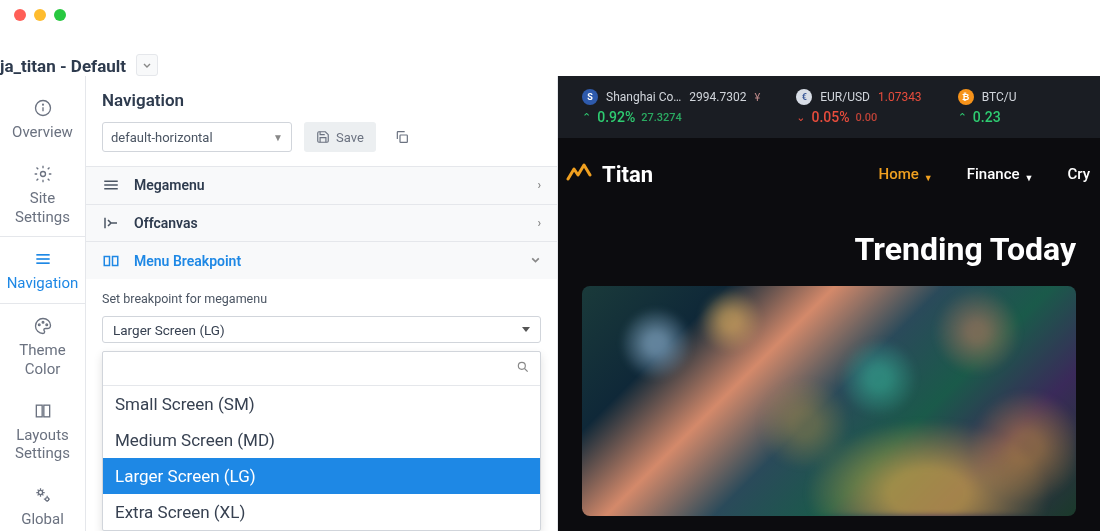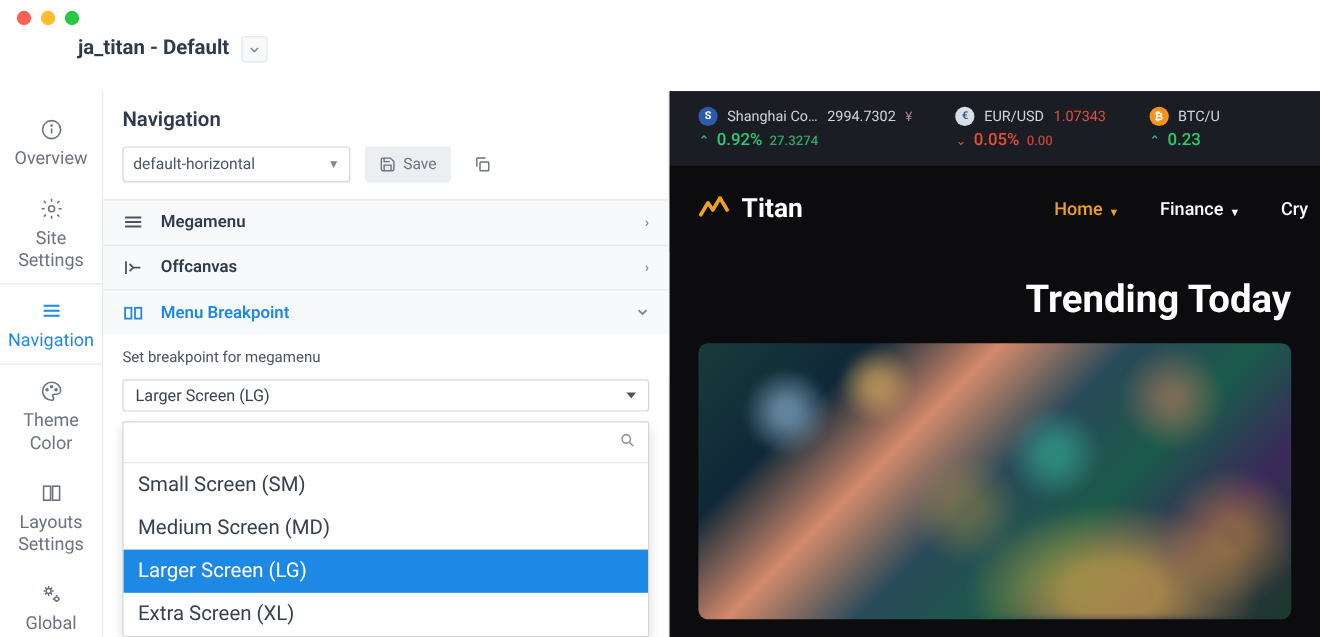--- a/index.html
+++ b/index.html
@@ -5,21 +5,21 @@
 * { margin: 0; padding: 0; box-sizing: border-box; font-family: -apple-system, BlinkMacSystemFont, "Segoe UI", Roboto, sans-serif; }
 body { width: 1100px; height: 531px; background: #fff; overflow: hidden; position: relative; }
 
 .titlebar { height: 30px; display: flex; align-items: center; padding: 0 14px; background: #fff; }
 .traffic { display: flex; gap: 8px; }
 .dot { width: 12px; height: 12px; border-radius: 50%; }
 .dot.red { background: #ff5f57; }
 .dot.yellow { background: #febc2e; }
 .dot.green { background: #28c840; }
 
-.header { height: 46px; display: flex; align-items: flex-start; padding-left: 65px; background: #fff;}
+.header { height: 46px; display: flex; align-items: flex-end; background: #fff;}
 .header-title { font-size: 17px; font-weight: 700; color: #2e3b4e; }
 .header-caret { width: 22px; height: 22px; margin-left: 10px; border: 1px solid #e5e7eb; border-radius: 3px; display: flex; align-items: center; justify-content: center; color: #888; font-size: 10px; background:#f8f9fa;}
 
 .main { display: flex; height: calc(531px - 76px); }
 
 .sidebar { width: 86px; border-right: 1px solid #e5e7eb; background: #fff; display: flex; flex-direction: column; padding-top:10px;}
 .sb-item { display: flex; flex-direction: column; align-items: center; justify-content: center; padding: 12px 4px 10px; color: #6b7280; font-size: 15px; text-align: center; line-height: 1.25; cursor: pointer;}
 .sb-item.active { color: #1e88e5; border-top:1px solid #e5e7eb; border-bottom:1px solid #e5e7eb; background:#fff;}
 .sb-item .ico { width: 20px; height: 20px; margin-bottom: 5px; display:flex; align-items:center; justify-content:center;}
 .sb-item .ico svg { width:20px; height:20px; }
@@ -59,21 +59,21 @@
 .tk-top .nm { color:#d1d5db;}
 .tk-top .vl { color:#d1d5db;}
 .tk-top .cur { color:#b88; font-size:11px;}
 .tk-bot { display:flex; align-items:center; gap:6px; font-size:14px; font-weight:500;}
 .tk-bot .arw { font-size:11px;}
 .tk-bot .pct { }
 .tk-bot .sml { font-size:11px; opacity:0.8;}
 .green { color:#2ecc71;}
 .red { color:#e74c3c;}
 
-.nav { height: 72px; background: #0c0c0f; display:flex; align-items:center; padding-left: 24px; }
+.nav { height: 72px; background: #0c0c0f; display:flex; align-items:center; padding-left: 8px; }
 .logo { display:flex; align-items:center; gap:10px;}
 .logo-icon { width:26px; height:26px; position:relative;}
 .logo-icon svg{width:26px;height:26px;}
 .logo-text { color:#fff; font-size:22px; font-weight:700;}
 .nav-items { display:flex; align-items:center; gap:34px; margin-left:auto; padding-right:10px;}
 .nav-item { color:#fff; font-size:15px; font-weight:500; display:flex; align-items:flex-end; gap:5px;}
 .nav-item.active { color:#f0a020;}
 .nav-item .dd{ font-size:9px;}
 
 .hero-title { color:#fff; font-size:32px; font-weight:700; padding: 20px 24px 18px; text-align: right;}

